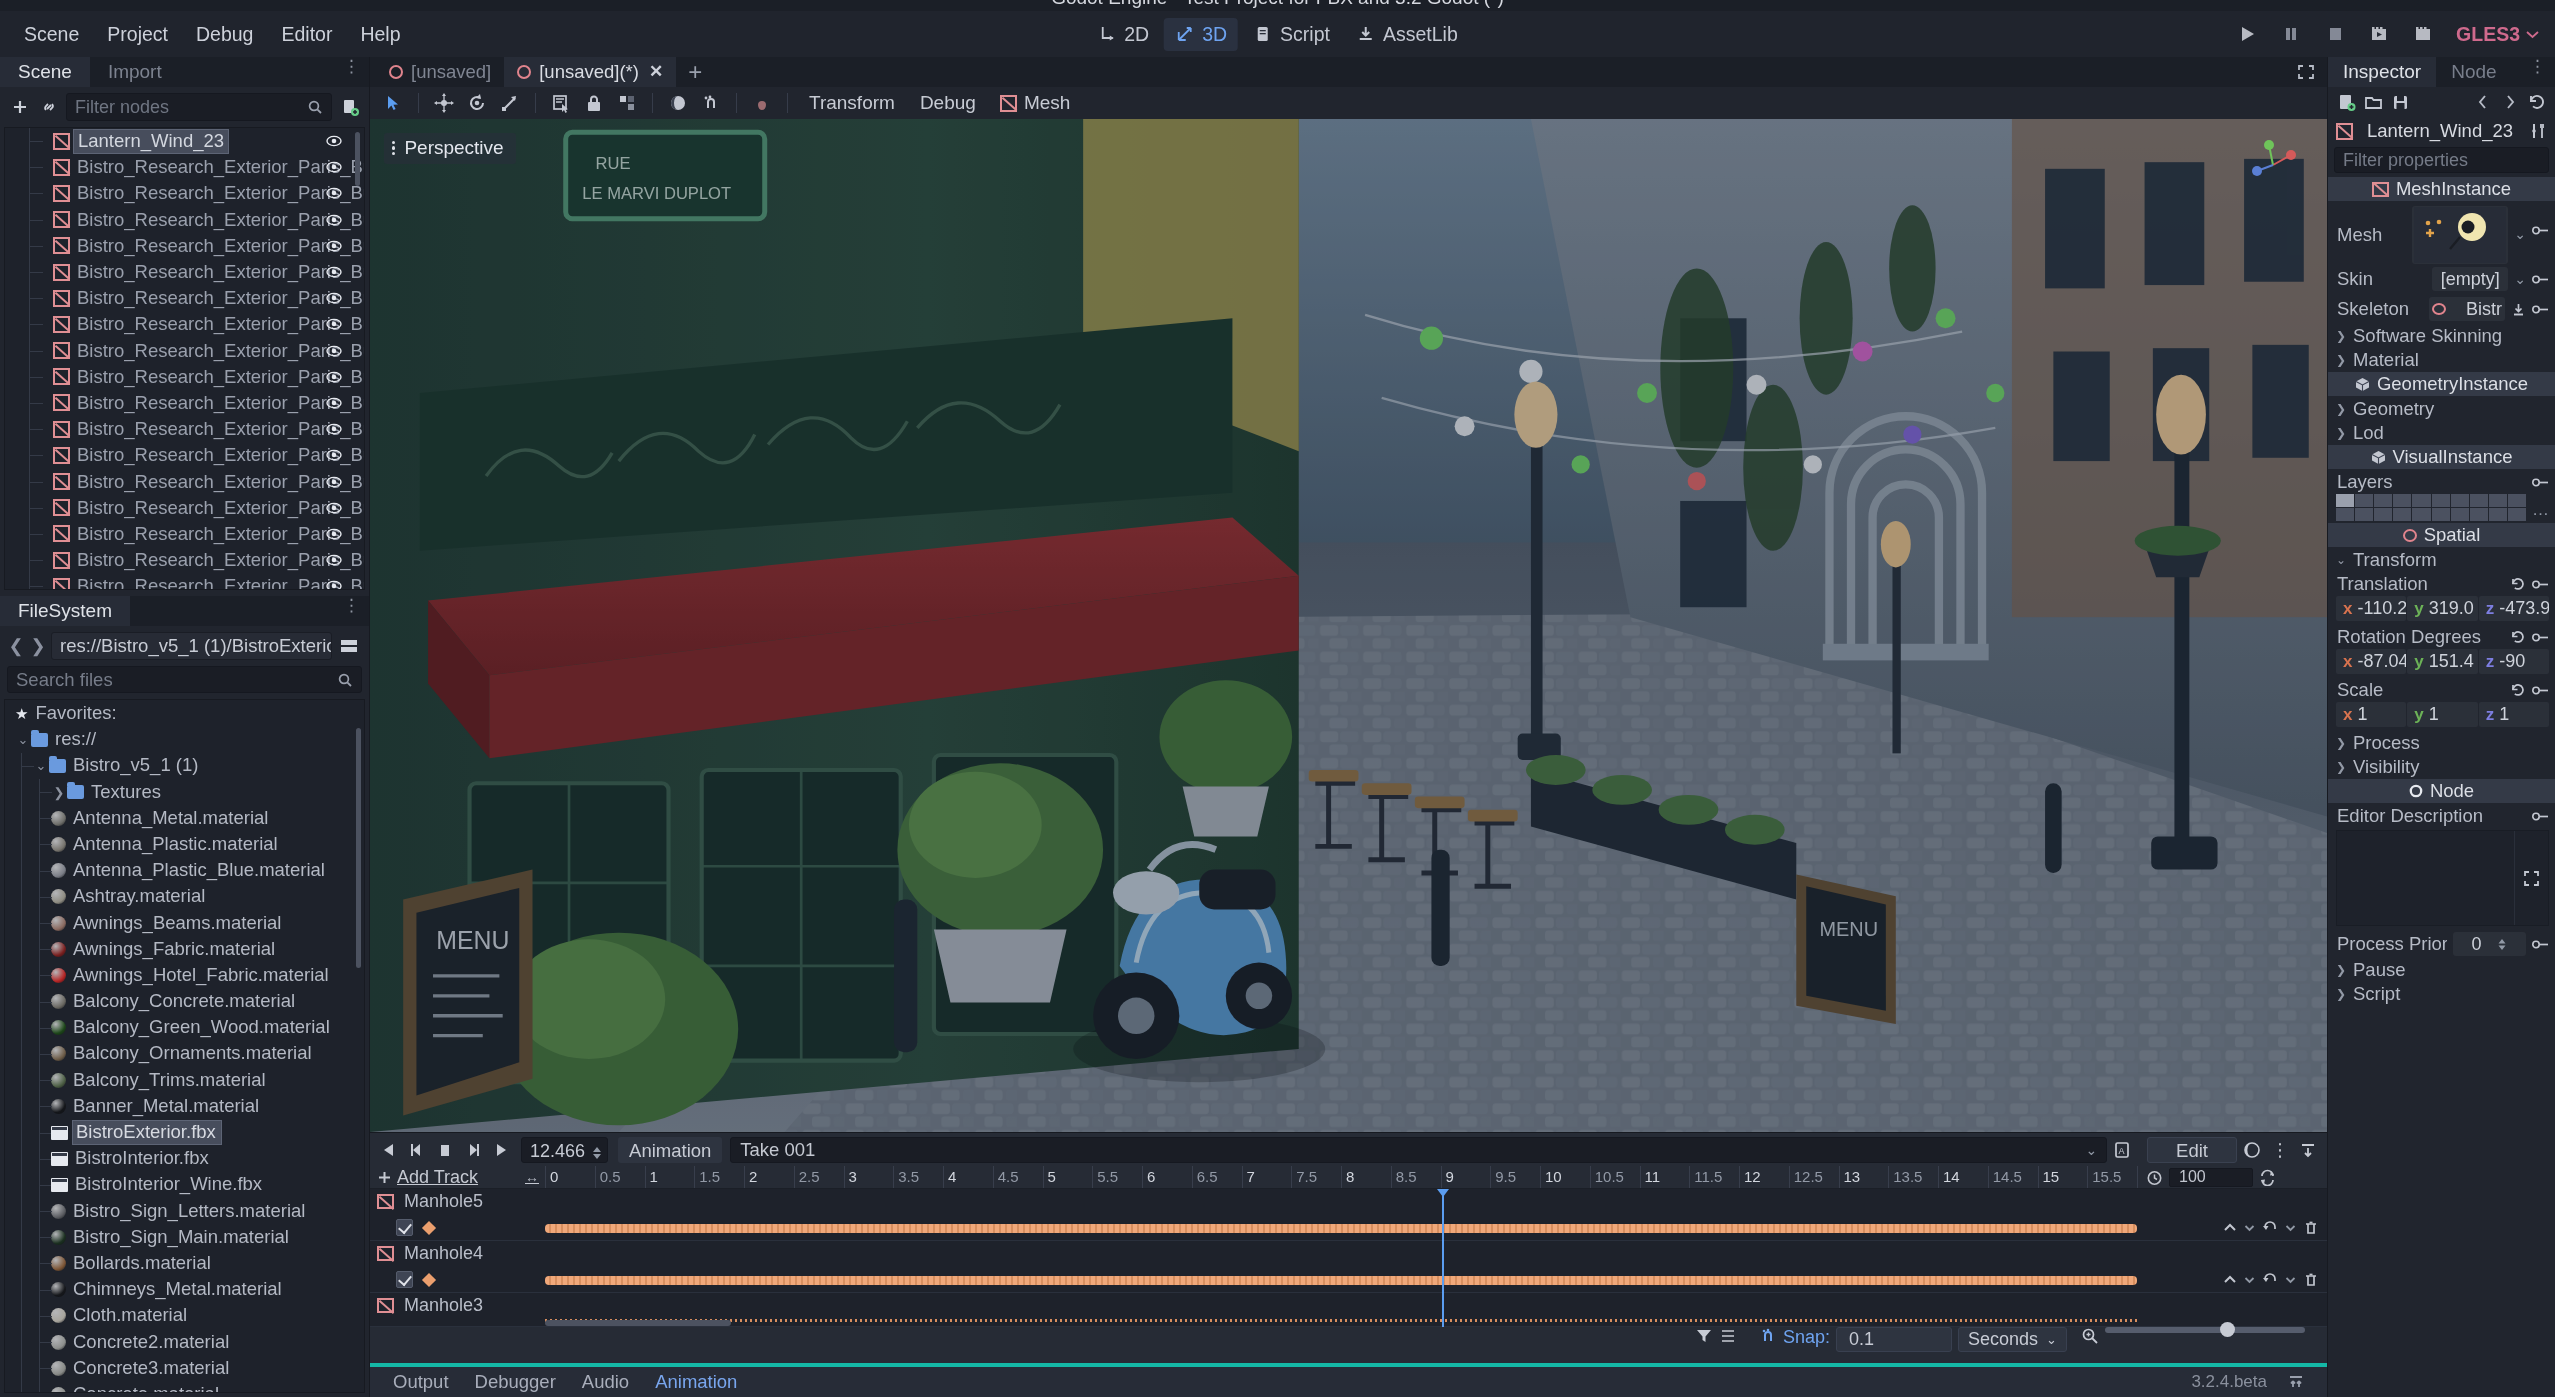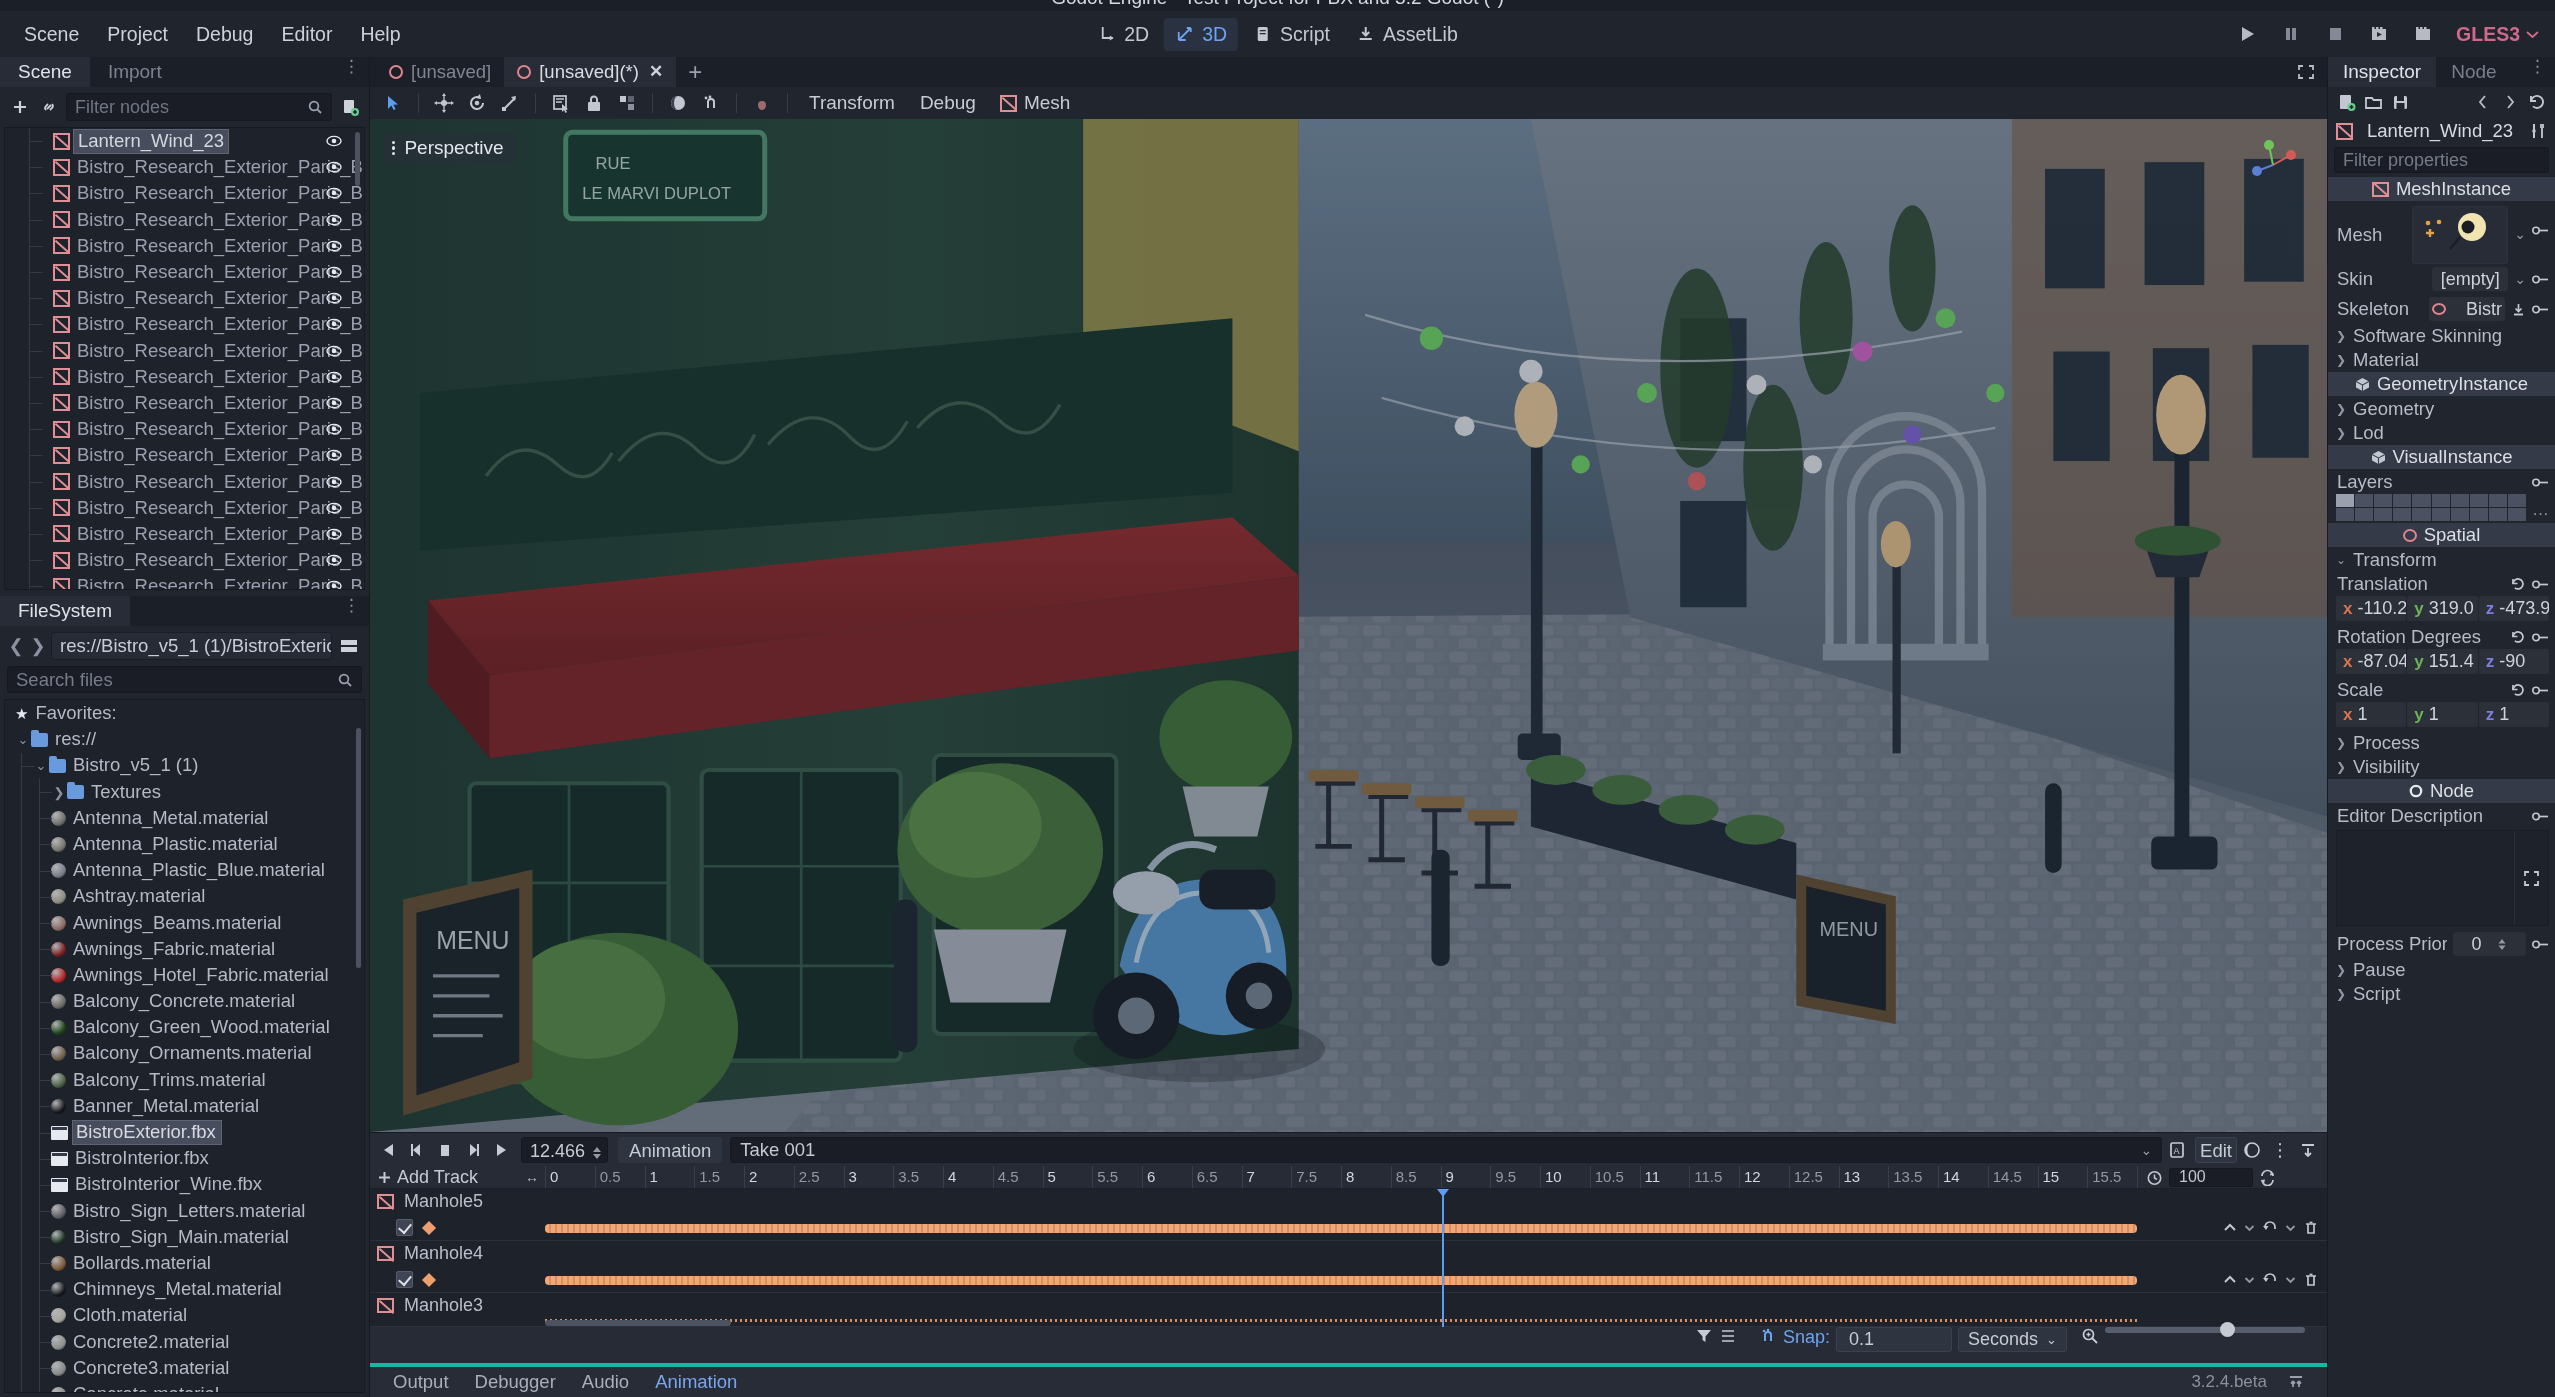--- a/index.html
+++ b/index.html
@@ -124,24 +124,24 @@
 
   
   .animpanel { flex:0 0 152px; display:flex; flex-direction:column; background:#21252e; border-top:1px solid #171a21;}
   .anim-top { display:flex; align-items:center; gap:2px; height:33px; padding:3px 6px; background:#262b35;}
   .ab { width:26px; height:26px; display:flex; align-items:center; justify-content:center; border-radius:3px;}
   .timefield { display:flex; align-items:flex-end; background:#1a1d25; border:1px solid #151820; border-radius:3px; height:26px; padding:0 4px 0 8px; margin-left:5px; gap:6px;}
   .timefield span{ font-size:18px; color:#c7cbd4; }
   .anim-lbl { padding:3px 11px; font-size:18.5px; color:#c7cbd4; background:#2e3440; border-radius:3px; margin-left:8px; height:26px; line-height:21px;}
   .anim-name { flex:1 1 auto; background:#1a1d25; border:1px solid #151820; border-radius:3px; height:26px; margin-left:6px; display:flex; align-items:center; padding:0 9px; font-size:18.5px; color:#c4c8d1;}
   .anim-name .cv{ margin-left:auto; color:#9199a6; font-size:14px;}
-  .editbtn { padding:3px 4px; font-size:18.5px; color:#c7cbd4; background:#2e3440; border:1px solid #3a4150; border-radius:3px; height:26px; line-height:20px; margin-left:3px;text-align:center;}
+  .editbtn { padding:3px 28px; font-size:18.5px; color:#c7cbd4; background:#2e3440; border:1px solid #3a4150; border-radius:3px; height:26px; line-height:20px; margin-left:10px;text-align:center;}
 
   .track-head { display:flex; height:23px; background:#262b35; align-items:stretch; border-bottom:1px solid #1b1f27;}
-  .addtrack { width:175px; flex:0 0 175px; display:flex; align-items:center; gap:5px; padding-left:7px; font-size:18px; color:#c5c9d2;}
+  .addtrack { width:175px; flex:0 0 175px; display:flex; align-items:center; gap:5px; padding-left:7px; font-size:18px; color:#c5c9d2;text-decoration:underline;}
   .arrows-ico { margin-left:auto; margin-right:6px; color:#aeb3be; font-size:14px;}
   .ruler { flex:1 1 auto; display:flex; position:relative; overflow:hidden;}
   .rtick { flex:1 1 0; border-left:1px solid #383e4c; font-size:15px; color:#9299a6; padding-left:4px; line-height:22px; min-width:0; overflow:hidden;}
   .rtick.major { color:#d2d6de; }
   .rtail { width:190px; flex:0 0 190px; display:flex; align-items:center; gap:6px; border-left:1px solid #383e4c; padding-left:8px;}
   .loopfield { width:84px; height:19px; background:#1a1d25; border:1px solid #151820; border-radius:2px; font-size:16px; color:#c2c6cf; display:flex; align-items:center; padding-left:9px;}
 
   .tracks { flex:1 1 auto; overflow:hidden; background:#1e222b; position:relative;}
   .trk-name { display:flex; align-items:center; height:26px; padding-left:7px; font-size:18px; color:#b9bec9; gap:7px; border-bottom:1px solid #23283300;}
   .trk-key { display:flex; align-items:center; height:26px; position:relative; border-bottom:1px solid #2a303c;}

